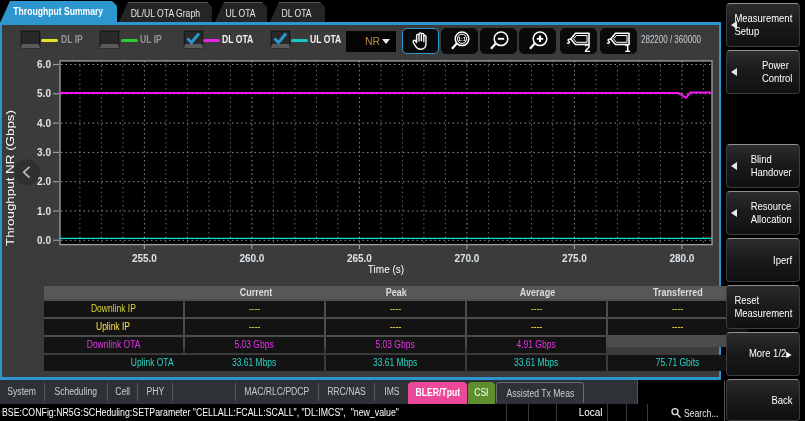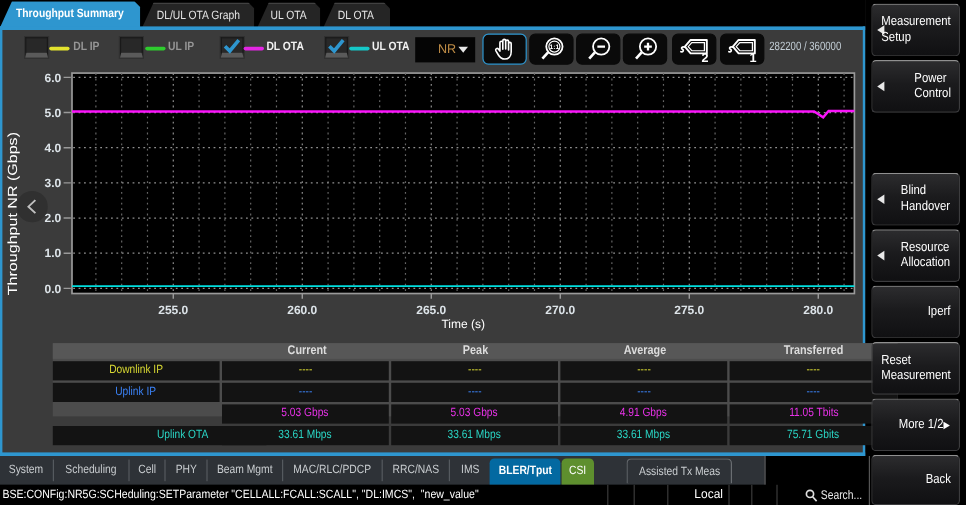--- a/index.html
+++ b/index.html
@@ -213,62 +213,61 @@
       <div class="abs" style="left:423px;width:141px;text-align:center;"><span class="cx">Average</span></div>
       <div class="abs" style="left:564px;width:140px;text-align:center;"><span class="cx">Transferred</span></div>
     </div>
     <div class="trow" style="top:15px;color:#d8d832;">
       <div class="tcell" style="left:0;width:139px;"><span>Downlink IP</span></div>
       <div class="tcell" style="left:141px;width:139px;"><span>----</span></div>
       <div class="tcell" style="left:282px;width:139px;"><span>----</span></div>
       <div class="tcell" style="left:423px;width:139px;"><span>----</span></div>
       <div class="tcell" style="left:564px;width:140px;"><span>----</span></div>
     </div>
-    <div class="trow" style="top:33px;color:#3b82f6;text-decoration:underline;">
+    <div class="trow" style="top:33px;color:#fde047;text-decoration:underline;">
       <div class="tcell" style="left:0;width:139px;"><span>Uplink IP</span></div>
       <div class="tcell" style="left:141px;width:139px;"><span>----</span></div>
       <div class="tcell" style="left:282px;width:139px;"><span>----</span></div>
       <div class="tcell" style="left:423px;width:139px;"><span>----</span></div>
       <div class="tcell" style="left:564px;width:140px;"><span>----</span></div>
     </div>
     <div class="trow" style="top:51px;color:#e832e8;">
+      <div class="tcell" style="left:0;width:139px;"><span>Downlink OTA</span></div>
       <div class="tcell" style="left:141px;width:139px;"><span>5.03 Gbps</span></div>
       <div class="tcell" style="left:282px;width:139px;"><span>5.03 Gbps</span></div>
       <div class="tcell" style="left:423px;width:139px;"><span>4.91 Gbps</span></div>
-      <div class="tcell" style="left:564px;width:140px;"><span>11.05 Tbits</span></div>
     </div>
     <div class="trow" style="top:69px;color:#2ad5c5;">
       <div class="tcell" style="left:0;width:139px;padding-left:39px;"><span>Uplink OTA</span></div>
       <div class="tcell" style="left:141px;width:139px;"><span>33.61 Mbps</span></div>
       <div class="tcell" style="left:282px;width:139px;"><span>33.61 Mbps</span></div>
       <div class="tcell" style="left:423px;width:139px;"><span>33.61 Mbps</span></div>
       <div class="tcell" style="left:564px;width:140px;"><span>75.71 Gbits</span></div>
     </div>
   </div>
 </div>
 
 <div class="abs" style="left:0;top:380px;width:637px;height:24px;background:#2e3237;border-right:1px solid #555;">
   <div class="btab" style="left:0px;width:44px;"><span class="cx">System</span></div>
     <div class="bsep" style="left:44px;"></div>
   <div class="btab" style="left:45px;width:62px;"><span class="cx">Scheduling</span></div>
     <div class="bsep" style="left:107px;"></div>
   <div class="btab" style="left:108px;width:29px;"><span class="cx">Cell</span></div>
     <div class="bsep" style="left:137px;"></div>
   <div class="btab" style="left:138px;width:34px;"><span class="cx">PHY</span></div>
     <div class="bsep" style="left:172px;"></div>
-  <div class="btab" style="left:173px;width:62px;"><span class="cx">Beam Mgmt</span></div>
     <div class="bsep" style="left:235px;"></div>
   <div class="btab" style="left:236px;width:82px;"><span class="cx">MAC/RLC/PDCP</span></div>
     <div class="bsep" style="left:318px;"></div>
   <div class="btab" style="left:319px;width:55px;"><span class="cx">RRC/NAS</span></div>
     <div class="bsep" style="left:374px;"></div>
   <div class="btab" style="left:375px;width:33px;"><span class="cx">IMS</span></div>
-  <div class="btab" style="left:408px;width:59px;background:#0369a1;color:#fff;font-weight:bold;border-radius:4px 4px 0 0;top:2px;height:22px;line-height:22px;"><span class="cx">BLER/Tput</span></div>
+  <div class="btab" style="left:408px;width:59px;background:#ec4899;color:#fff;font-weight:bold;border-radius:4px 4px 0 0;top:2px;height:22px;line-height:22px;"><span class="cx">BLER/Tput</span></div>
   <div class="btab" style="left:468px;width:27px;background:#5e8f2e;color:#fff;border-radius:4px 4px 0 0;top:2px;height:22px;line-height:22px;"><span class="cx">CSI</span></div>
-  <div class="btab" style="left:496px;width:88px;border:1px solid #6a6e72;border-bottom:none;border-radius:4px 4px 0 0;top:2px;height:21px;line-height:21px;box-sizing:border-box;margin-left:26px;"><span class="cx">Assisted Tx Meas</span></div>
+  <div class="btab" style="left:496px;width:88px;border:1px solid #6a6e72;border-bottom:none;border-radius:4px 4px 0 0;top:2px;height:21px;line-height:21px;box-sizing:border-box;"><span class="cx">Assisted Tx Meas</span></div>
 </div>
 
 <div class="abs" style="left:0;top:404px;width:721px;height:17px;background:#000;">
   <div class="abs" style="left:2px;top:3px;font-size:10px;color:#fff;white-space:nowrap;"><span class="cxl" style="transform:scaleX(.878);">BSE:CONFig:NR5G:SCHeduling:SETParameter "CELLALL:FCALL:SCALL", "DL:IMCS",&nbsp; "new_value"</span></div>
   <div class="abs" style="left:506px;top:0;width:1px;height:17px;background:#3a3a3a;"></div>
   <div class="abs" style="left:528px;top:0;width:1px;height:17px;background:#3a3a3a;"></div>
   <div class="abs" style="left:556px;top:0;width:1px;height:17px;background:#3a3a3a;"></div>
   <div class="abs" style="left:569px;top:2px;width:44px;font-size:10.5px;color:#fff;text-align:center;"><span class="cx" style="transform:scaleX(.95);">Local</span></div>
   <div class="abs" style="left:607px;top:0;width:1px;height:17px;background:#3a3a3a;"></div>
   <div class="abs" style="left:626px;top:0;width:1px;height:17px;background:#3a3a3a;"></div>

